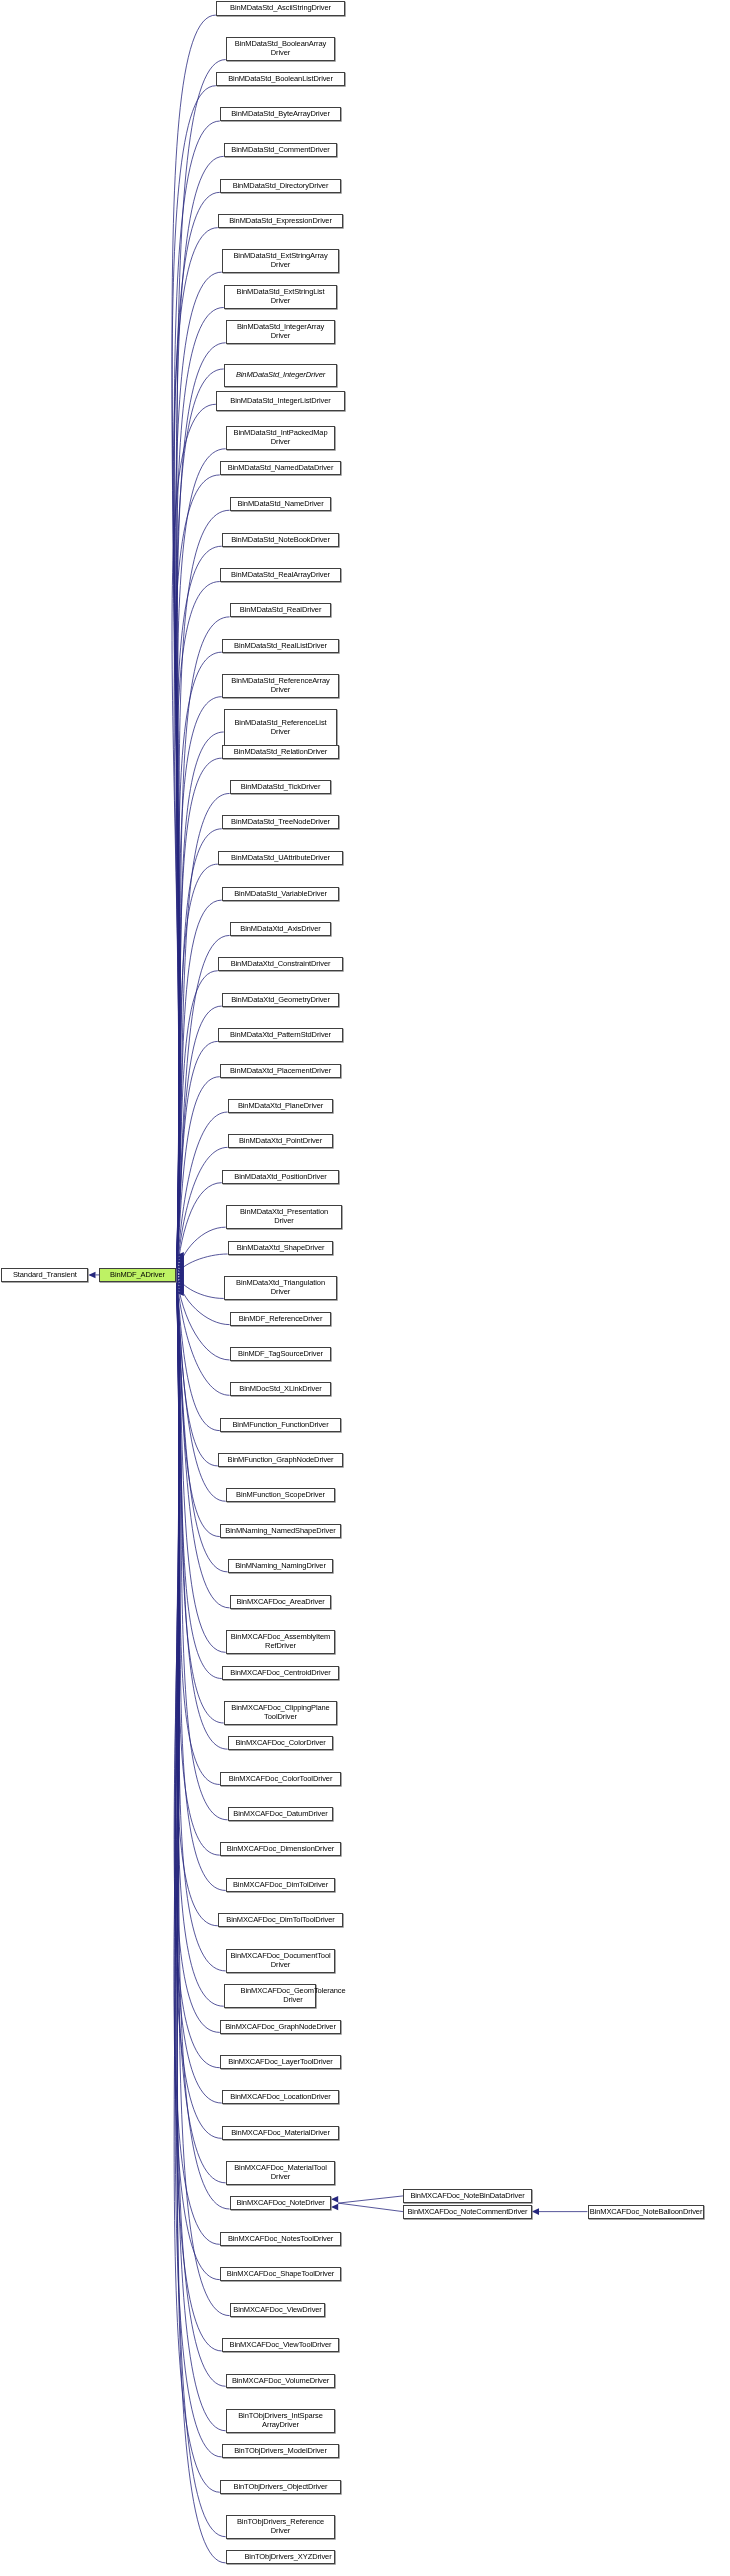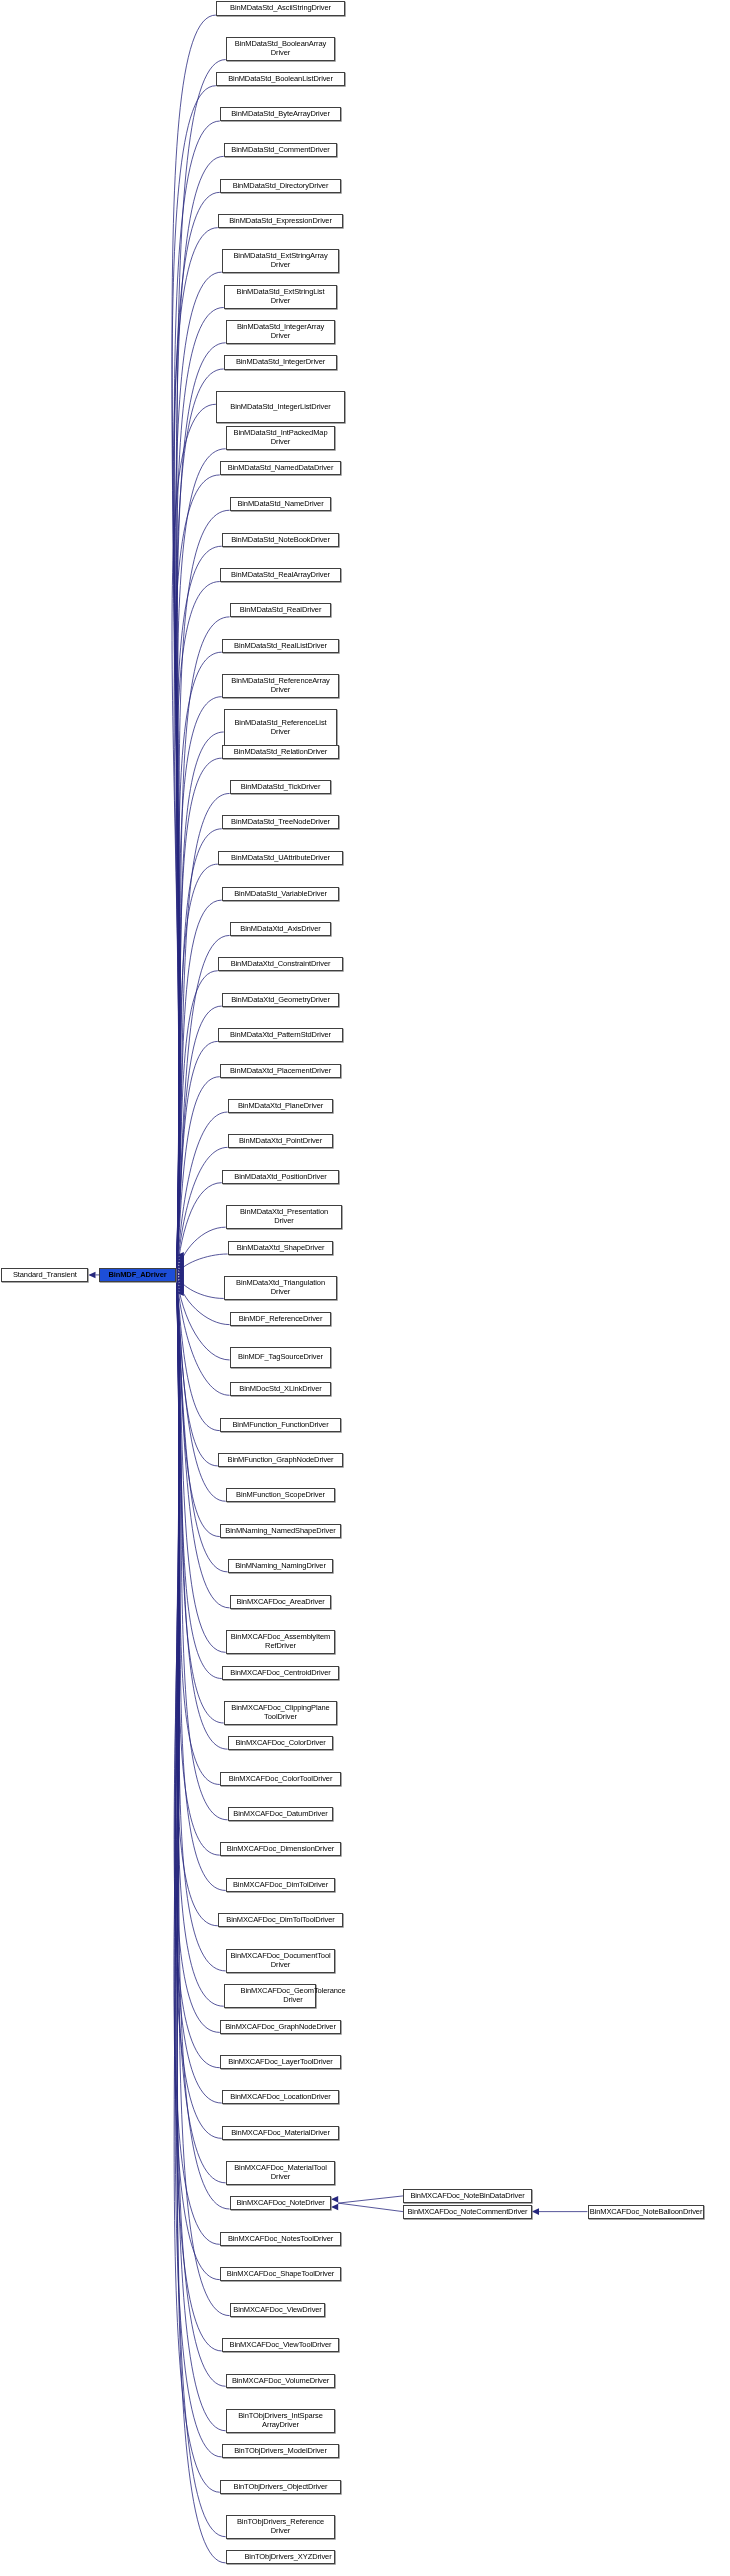--- a/index.html
+++ b/index.html
@@ -34,23 +34,23 @@
     align-items:center;
     justify-content:center;
     text-align:center;
     white-space:pre-line;
     letter-spacing:-0.1px;
     box-shadow:0.7px 0.7px 0 0 #808080;
     padding:0 2px;
     cursor:pointer;
   }
   .node.root{
-    background:#1d4ed8;
+    background:#bef264;
     border:0.7px solid #404040;
-    font-weight:bold;
+    font-weight:normal;
   }
   .node.base{
     background:#ffffff;
   }
 </style>
 </head>
 <body>
 
 <div id="diagram">
   <svg id="edges" viewBox="0 0 1116 3936" width="730" height="2576" xmlns="http://www.w3.org/2000/svg">
@@ -159,22 +159,22 @@
     <div class="node" style="left: 220px; top: 107px; width: 121px; height: 14.4px;">BinMDataStd_ByteArrayDriver</div>
     <div class="node" style="left: 224px; top: 143px; width: 113px; height: 14.4px;">BinMDataStd_CommentDriver</div>
     <div class="node" style="left: 220px; top: 179px; width: 121px; height: 14.4px;">BinMDataStd_DirectoryDriver</div>
     <div class="node" style="left: 218px; top: 214px; width: 125px; height: 14.4px;">BinMDataStd_ExpressionDriver</div>
     <div class="node" style="left: 222px; top: 249px; width: 117px; height: 23.6px;">BinMDataStd_ExtStringArray
 Driver</div>
     <div class="node" style="left: 224px; top: 285px; width: 113px; height: 23.6px;">BinMDataStd_ExtStringList
 Driver</div>
     <div class="node" style="left: 226px; top: 320px; width: 109px; height: 23.6px;">BinMDataStd_IntegerArray
 Driver</div>
-    <div class="node" style="left: 224px; top: 355px; width: 113px; height: 15px;">BinMDataStd_IntegerDriver</div>
-    <div class="node" style="left: 216px; top: 391px; width: 129px; height: 32px;">BinMDataStd_IntegerListDriver</div>
+    <div class="node" style="left: 224px; top: 364px; width: 113px; height: 23px; font-style: italic;">BinMDataStd_IntegerDriver</div>
+    <div class="node" style="left: 216px; top: 391px; width: 129px; height: 20px;">BinMDataStd_IntegerListDriver</div>
     <div class="node" style="left: 226px; top: 426px; width: 109px; height: 23.6px;">BinMDataStd_IntPackedMap
 Driver</div>
     <div class="node" style="left: 220px; top: 461px; width: 121px; height: 14.4px;">BinMDataStd_NamedDataDriver</div>
     <div class="node" style="left: 230px; top: 497px; width: 101px; height: 14.4px;">BinMDataStd_NameDriver</div>
     <div class="node" style="left: 222px; top: 533px; width: 117px; height: 14.4px;">BinMDataStd_NoteBookDriver</div>
     <div class="node" style="left: 220px; top: 568px; width: 121px; height: 14.4px;">BinMDataStd_RealArrayDriver</div>
     <div class="node" style="left: 230px; top: 603px; width: 101px; height: 14.4px;">BinMDataStd_RealDriver</div>
     <div class="node" style="left: 222px; top: 639px; width: 117px; height: 14.4px;">BinMDataStd_RealListDriver</div>
     <div class="node" style="left: 222px; top: 674px; width: 117px; height: 23.6px;">BinMDataStd_ReferenceArray
 Driver</div>
@@ -192,21 +192,21 @@
     <div class="node" style="left: 220px; top: 1064px; width: 121px; height: 14.4px;">BinMDataXtd_PlacementDriver</div>
     <div class="node" style="left: 228px; top: 1099px; width: 105px; height: 14.4px;">BinMDataXtd_PlaneDriver</div>
     <div class="node" style="left: 228px; top: 1134px; width: 105px; height: 14.4px;">BinMDataXtd_PointDriver</div>
     <div class="node" style="left: 222px; top: 1170px; width: 117px; height: 14.4px;">BinMDataXtd_PositionDriver</div>
     <div class="node" style="left: 226px; top: 1205px; width: 116px; height: 23.6px;">BinMDataXtd_Presentation
 Driver</div>
     <div class="node" style="left: 228px; top: 1241px; width: 105px; height: 14.4px;">BinMDataXtd_ShapeDriver</div>
     <div class="node" style="left: 224px; top: 1276px; width: 113px; height: 23.6px;">BinMDataXtd_Triangulation
 Driver</div>
     <div class="node" style="left: 230px; top: 1312px; width: 101px; height: 14.4px;">BinMDF_ReferenceDriver</div>
-    <div class="node" style="left: 230px; top: 1347px; width: 101px; height: 21px;">BinMDF_TagSourceDriver</div>
+    <div class="node" style="left: 230px; top: 1347px; width: 101px; height: 14px;">BinMDF_TagSourceDriver</div>
     <div class="node" style="left: 230px; top: 1382px; width: 101px; height: 14.4px;">BinMDocStd_XLinkDriver</div>
     <div class="node" style="left: 220px; top: 1418px; width: 121px; height: 14.4px;">BinMFunction_FunctionDriver</div>
     <div class="node" style="left: 218px; top: 1453px; width: 125px; height: 14.4px;">BinMFunction_GraphNodeDriver</div>
     <div class="node" style="left: 226px; top: 1488px; width: 109px; height: 14.4px;">BinMFunction_ScopeDriver</div>
     <div class="node" style="left: 220px; top: 1524px; width: 121px; height: 14.4px;">BinMNaming_NamedShapeDriver</div>
     <div class="node" style="left: 228px; top: 1559px; width: 105px; height: 14.4px;">BinMNaming_NamingDriver</div>
     <div class="node" style="left: 230px; top: 1595px; width: 101px; height: 14.4px;">BinMXCAFDoc_AreaDriver</div>
     <div class="node" style="left: 226px; top: 1630px; width: 109px; height: 23.6px;">BinMXCAFDoc_AssemblyItem
 RefDriver</div>
     <div class="node" style="left: 222px; top: 1666px; width: 117px; height: 14.4px;">BinMXCAFDoc_CentroidDriver</div>

